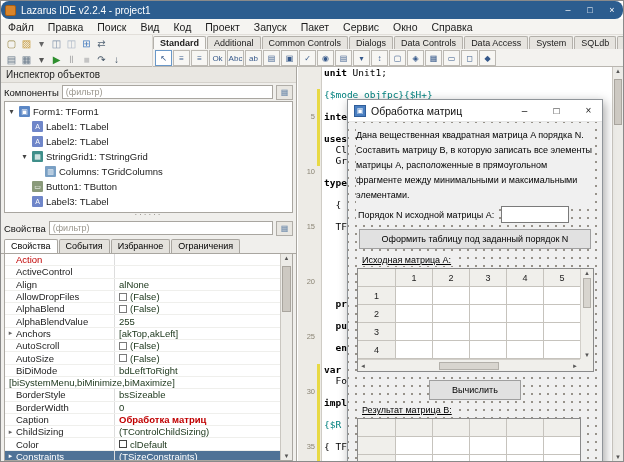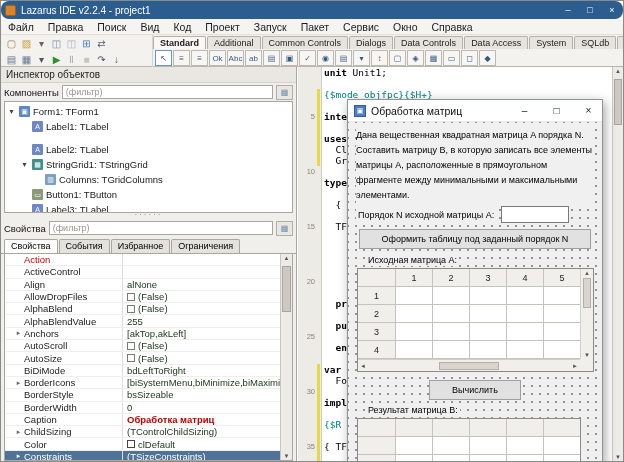--- a/index.html
+++ b/index.html
@@ -60,21 +60,21 @@
   .h-splitter { flex:none; height:6px; text-align:center; line-height:3px; letter-spacing:2px;
                 color:#8a877f; font-size:8px; background:#f0efec; }
   .prop-tabs { flex:none; height:17px; display:flex; align-items:flex-end; padding:0 3px;
                border-bottom:1px solid #a9a6a0; font-size:9px; }
   .ptab2 { padding:1px 6px 2px; border:1px solid #a9a6a0; border-bottom:none; background:#e4e2dd;
            border-radius:2px 2px 0 0; margin-right:1px; white-space:nowrap; }
   .ptab2.sel { background:#fff; }
   .prop-grid { flex:1; position:relative; margin:0 3px; background:#fff; border:1px solid #a9a6a0;
                border-top:none; overflow:hidden; }
   .prop-rows { position:absolute; left:0; top:0; right:12px; bottom:0; overflow:hidden; }
-  .prow { display:flex; height:12.3px; border-bottom:1px solid #efefec; align-items:center;padding-left:8px; }
+  .prow { display:flex; height:12.3px; border-bottom:1px solid #efefec; align-items:center; }
   .pname { width:110px; flex:none; display:flex; align-items:center; height:100%;
            border-right:1px solid #ddd; color:#1c1c1c; overflow:hidden; white-space:nowrap; }
   .pname.red .pntext { color:#c00000; }
   .pexp { width:11px; flex:none; text-align:center; color:#666; font-size:7px; }
   .pvalue { flex:1; display:flex; align-items:center; gap:3px; padding-left:4px; overflow:hidden;
             white-space:nowrap; color:#203a1f; }
   .pcheck { width:8px; height:8px; border:1px solid #7a7a7a; background:#fff; flex:none; }
   .pswatch { width:8px; height:8px; border:1px solid #444; background:#fff; flex:none; }
   .pvtext.redbold { color:#c00000; font-weight:bold; }
   .prow.sel { background:#4f7296; }
@@ -115,21 +115,21 @@
                background-image:radial-gradient(circle, #97928a 0.8px, transparent 0.9px);
                background-size:8px 8px; background-position:4px 4px; overflow:hidden; }
   .fd-desc { font-size:9px; line-height:15px; color:#000; background:#f0f0f0; width:238px; margin-bottom:3px; }
   .fd-order { display:flex; align-items:center; margin:3px 0 6px; font-size:9px; }
   .fd-order .olabel { background:#f0f0f0; padding:1px 2px; white-space:nowrap; }
   .fd-edit { width:68px; height:17px; background:#fff; border:1px solid #7a7a7a; margin-left:5px; }
   .fd-button { height:20px; line-height:18px; background:#e1e1e1; border:1px solid #9f9f9f;
                font-size:9px; text-align:center; color:#000; }
   .fd-button.wide { width:232px; margin:2px auto 5px; }
   .fd-button.compute { width:92px; margin:8px auto 4px; }
-  .fd-label { font-size:9px; background:#f0f0f0; width:fit-content; padding:1px 2px; margin:1px 10px 2px; }
+  .fd-label { font-size:9px; background:#f0f0f0; width:fit-content; padding:1px 2px; margin:1px 4px 2px;text-decoration:underline; }
   .sgrid { position:relative; background:#fff; border:1px solid #8a8a8a; overflow:hidden; margin-left:1px; }
   .sgrid.grid-a { width:237px; height:104px; }
   .sgrid.grid-b { width:224px; height:76px; }
   .srow { display:flex; }
   .scell { width:37px; height:18px; flex:none; border-right:1px solid #c6c3bd; border-bottom:1px solid #c6c3bd;
            display:flex; align-items:center; justify-content:center; font-size:9px; color:#222; background:#fff; }
   .scell.fix { background:#f0efeb; }
   .scell.corner { width:38px; }
   .sg-vscroll { position:absolute; right:0; top:0; bottom:12px; width:13px; background:#f0efeb;
                 border-left:1px solid #d2cfc9; font-size:6px; color:#555; text-align:center; }
@@ -243,21 +243,21 @@
           <div class="tree-item" style="padding-left: 2px;">
             <span class="tarrow">▾</span>
             <span class="nicon" style="background: rgb(91, 135, 197);">▣</span>
             <span class="tlabel">Form1: TForm1</span>
           </div>
           <div class="tree-item" style="padding-left: 15px;">
             <span class="tarrow"></span>
             <span class="nicon" style="background: rgb(111, 134, 201);">A</span>
             <span class="tlabel">Label1: TLabel</span>
           </div>
-          <div class="tree-item" style="padding-left: 15px; margin-top: 8px;">
+          <div class="tree-item" style="padding-left: 15px;">
             <span class="tarrow"></span>
             <span class="nicon" style="background: rgb(111, 134, 201);">A</span>
             <span class="tlabel">Label2: TLabel</span>
           </div>
           <div class="tree-item" style="padding-left: 15px;">
             <span class="tarrow">▾</span>
             <span class="nicon" style="background: rgb(63, 143, 138);">▦</span>
             <span class="tlabel">StringGrid1: TStringGrid</span>
           </div>
           <div class="tree-item" style="padding-left: 28px;">
@@ -378,24 +378,20 @@
             <div class="prow">
               <div class="pname">
                 <span class="pexp"></span>
                 <span class="pntext">BiDiMode</span>
               </div>
               <div class="pvalue">
                 <span class="pvtext">bdLeftToRight</span>
               </div>
             </div>
             <div class="prow">
-              <div class="pname">
-                <span class="pexp">▸</span>
-                <span class="pntext">BorderIcons</span>
-              </div>
               <div class="pvalue">
                 <span class="pvtext">[biSystemMenu,biMinimize,biMaximize]</span>
               </div>
             </div>
             <div class="prow">
               <div class="pname">
                 <span class="pexp"></span>
                 <span class="pntext">BorderStyle</span>
               </div>
               <div class="pvalue">

